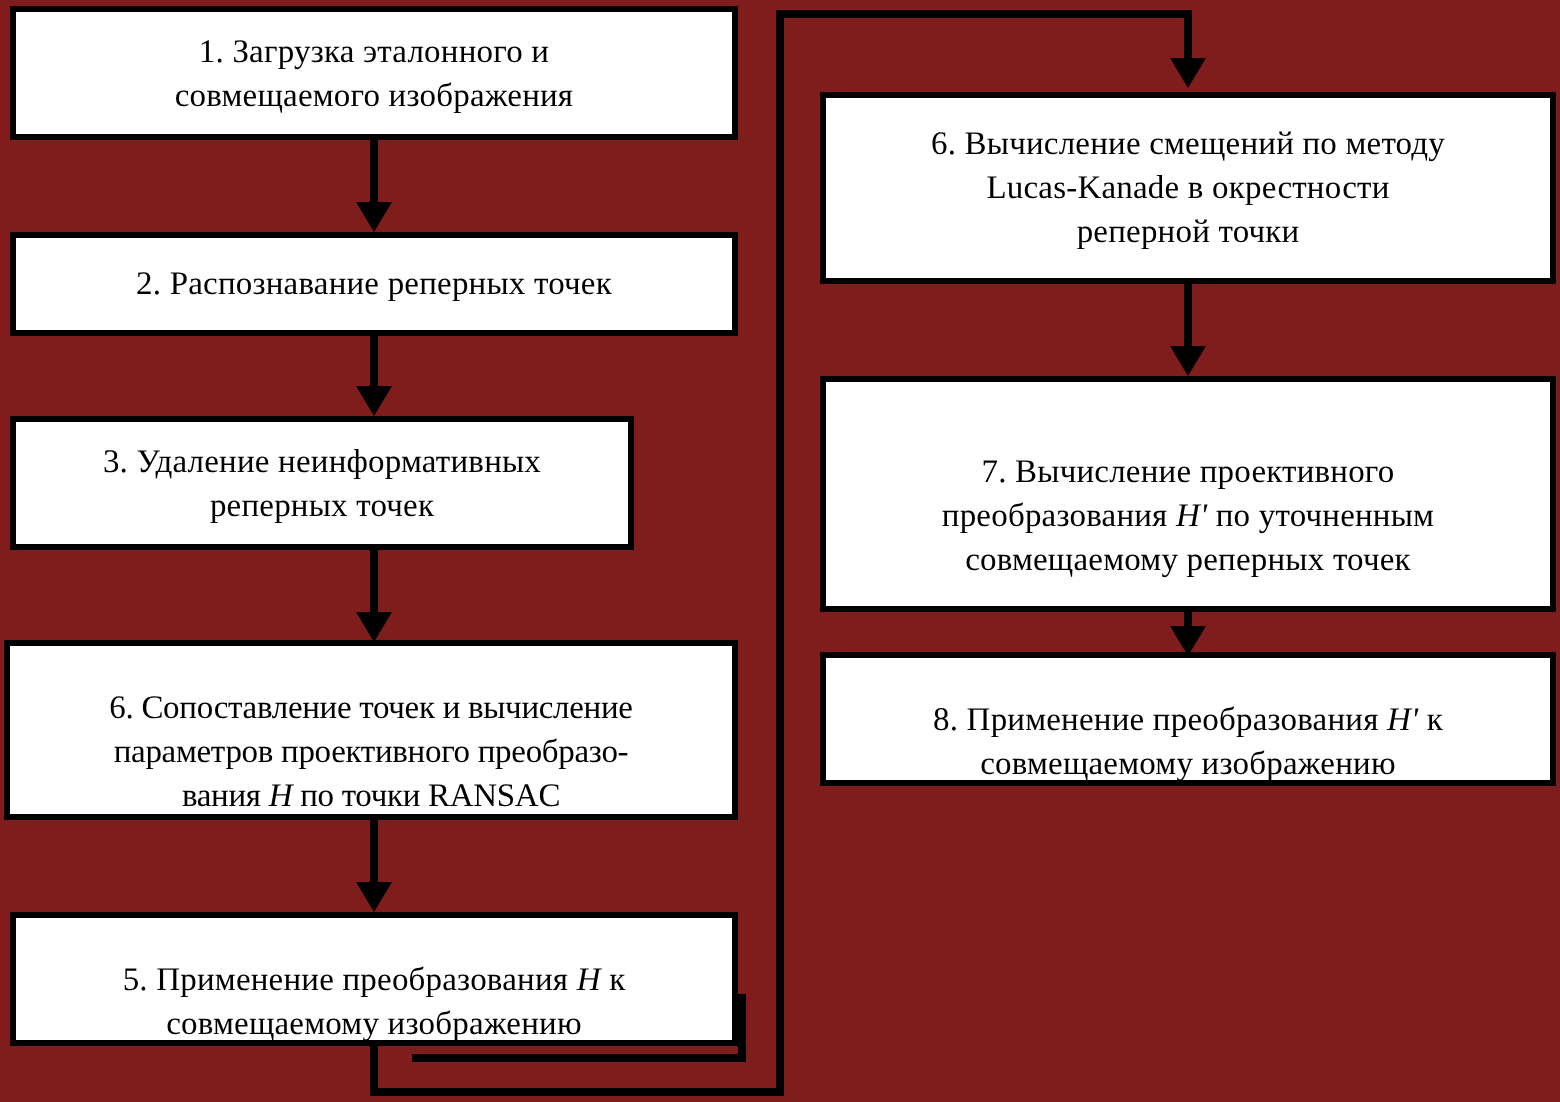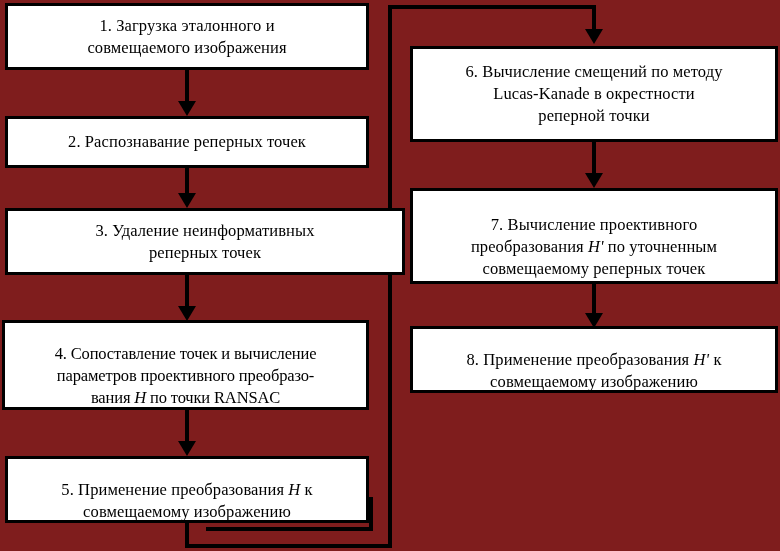--- a/index.html
+++ b/index.html
@@ -69,47 +69,47 @@
 
   <div class="node" style="left:5px; top:3px; width:364px; height:67px;">
     <span class="txt">1. Загрузка эталонного и
 совмещаемого изображения</span>
   </div>
 
   <div class="node" style="left:5px; top:116px; width:364px; height:52px;">
     <span class="txt">2. Распознавание реперных точек</span>
   </div>
 
-  <div class="node" style="left:5px; top:208px; width:400px; height:67px;">
+  <div class="node" style="left:5px; top:208px; width:312px; height:67px;">
     <span class="txt">3. Удаление неинформативных
 реперных точек</span>
   </div>
 
   <div class="node tight" style="left:2px; top:320px; width:367px; height:90px;">
     <span class="txt">
-      <span>4. Сопоставление точек и вычисление
+      <span>6. Сопоставление точек и вычисление
 параметров проективного преобразо-
 вания </span><span class="hvar">H</span><span> по точки RANSAC</span>
     </span>
   </div>
 
   <div class="node" style="left:5px; top:456px; width:364px; height:67px;text-align:center;">
     <span class="txt">
       <span>5. Применение преобразования </span><span class="hvar">H</span><span> к
 совмещаемому изображению</span>
     </span>
   </div>
 
   <div class="node" style="left:410px; top:46px; width:368px; height:96px;align-items:center;">
     <span class="txt">6. Вычисление смещений по методу
 Lucas-Kanade в окрестности
 реперной точки</span>
   </div>
 
-  <div class="node" style="left:410px; top:188px; width:368px; height:96px;">
+  <div class="node" style="left:410px; top:188px; width:368px; height:118px;">
     <span class="txt">
       <span>7. Вычисление проективного
 преобразования </span><span class="hvar">H'</span><span> по уточненным
 совмещаемому реперных точек</span>
     </span>
   </div>
 
   <div class="node" style="left:410px; top:326px; width:368px; height:67px;font-family:Liberation Serif, serif;">
     <span class="txt">
       <span>8. Применение преобразования </span><span class="hvar">H'</span><span> к

